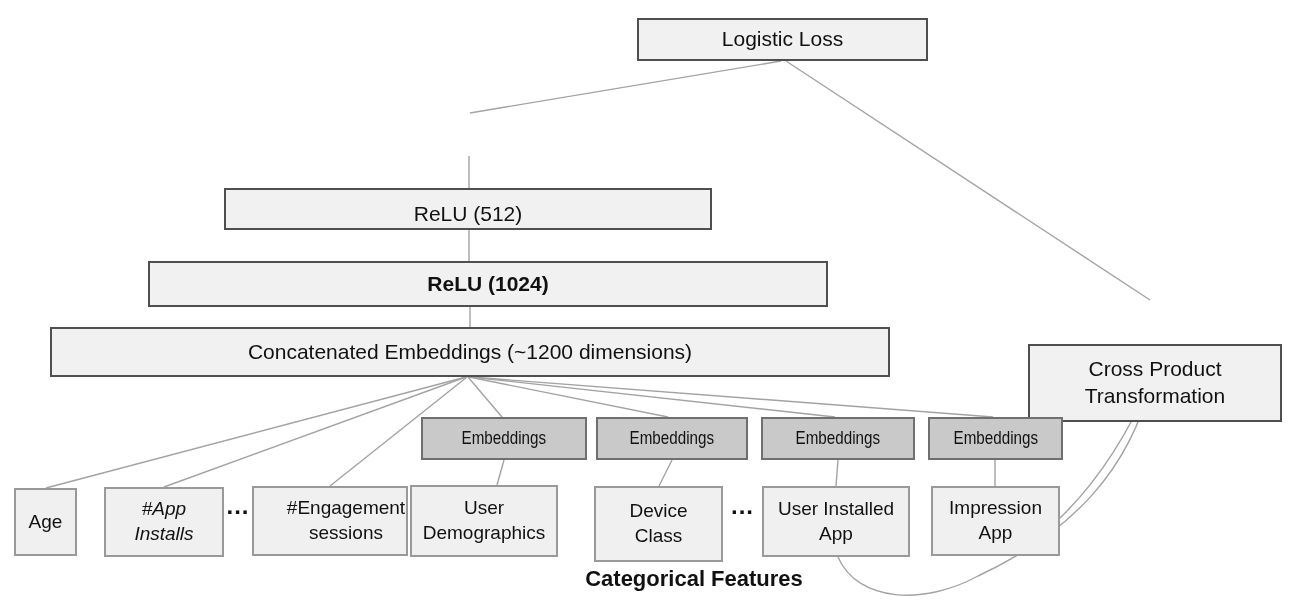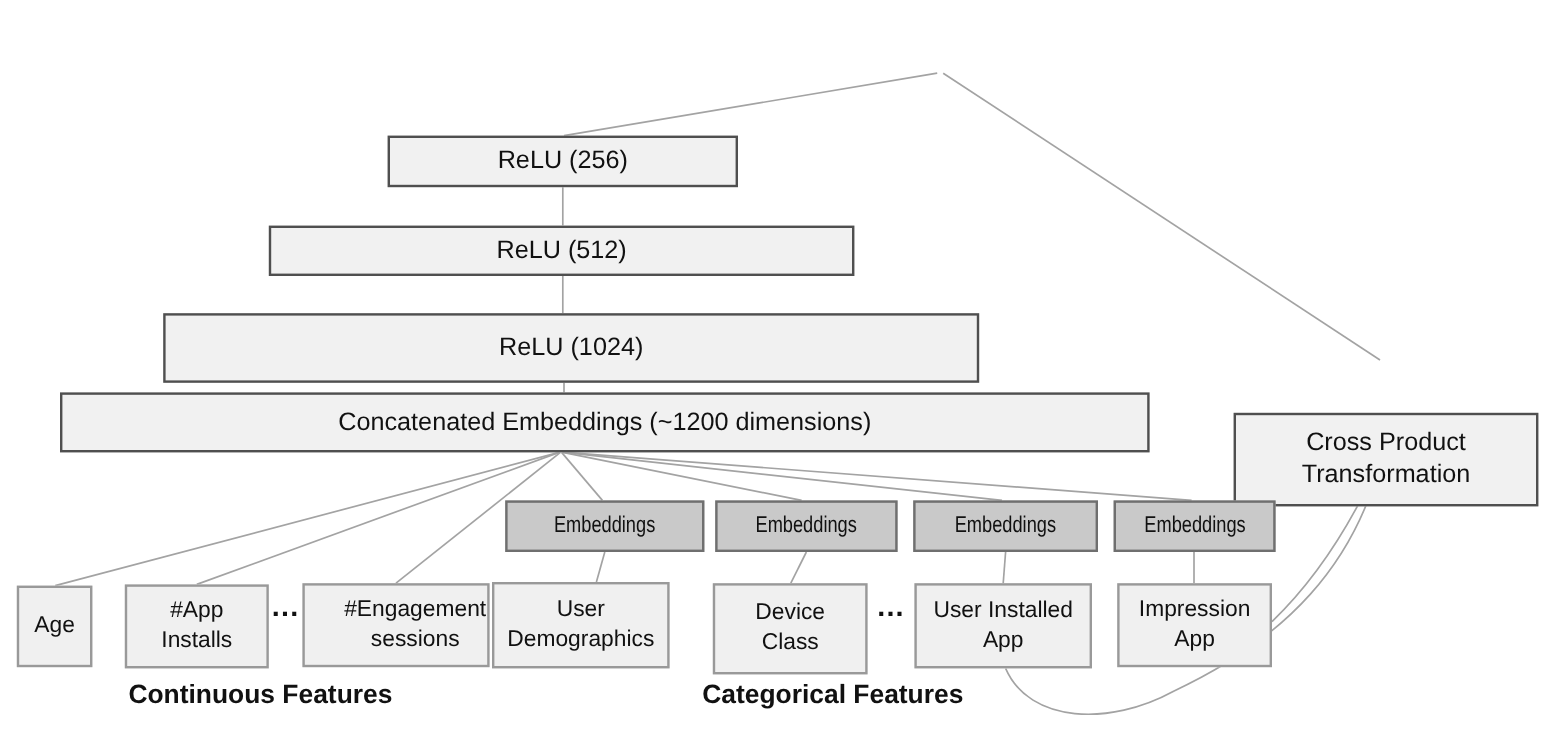--- a/index.html
+++ b/index.html
@@ -61,30 +61,30 @@
   .group-label{
     position:absolute;
     font-size:22px;
     font-weight:bold;
     transform:translateX(-50%);
     white-space:nowrap;
   }
   
   #n-logistic  {left:637px;top:18px; width:291px;height:43px;}
   #n-relu256   {left:323px;top:113px;width:292px;height:43px;}
-  #n-relu512   {left:224px;top:188px;width:488px;height:42px;}
-  #n-relu1024  {left:136px;top:261px;width:680px;height:58px;}
-  #n-concat    {left:50px; top:327px;width:908px;height:50px;}
+  #n-relu512   {left:224px;top:188px;width:488px;height:42px;align-items:flex-end;}
+  #n-relu1024  {left:148px;top:261px;width:680px;height:46px;font-weight:bold;}
+  #n-concat    {left:50px; top:327px;width:840px;height:50px;}
   #n-cross     {left:1028px;top:300px;width:254px;height:78px;margin-top:44px;}
   #n-emb1{left:421px;top:417px;width:166px;height:43px;}
   #n-emb2{left:596px;top:417px;width:152px;height:43px;}
   #n-emb3{left:761px;top:417px;width:154px;height:43px;}
   #n-emb4{left:928px;top:417px;width:135px;height:43px;}
   #n-age {left:14px; top:488px;width:63px; height:68px;}
-  #n-app {left:104px;top:487px;width:120px;height:70px;}
+  #n-app {left:104px;top:487px;width:120px;height:70px;font-style:italic;}
   #n-eng {left:252px;top:486px;width:156px;height:70px;padding-left:32px;}
   #n-ud  {left:410px;top:485px;width:148px;height:72px;}
   #n-dc  {left:594px;top:486px;width:129px;height:76px;}
   #n-uia {left:762px;top:486px;width:148px;height:71px;}
   #n-imp {left:931px;top:486px;width:129px;height:70px;}
   #dots-continuous {left:224px;top:492px;width:28px;}
   #dots-categorical{left:723px;top:492px;width:39px;}
   #lbl-continuous {left:217px;top:566px;}
   #lbl-categorical{left:694px;top:566px;}
 </style>
@@ -107,22 +107,22 @@
       <path d="M470,377 L835,417"></path>
       <path d="M471,377 L993,417"></path>
       <path d="M504,460 L497,485"></path>
       <path d="M672,460 L659,486"></path>
       <path d="M838,460 L836,486"></path>
       <path d="M995,460 L995,486"></path>
       <path d="M838,557 C858,603 925,605 978,576 C1072,532 1130,470 1152,379"></path>
       <path d="M1060,518 Q1114,466 1152,379"></path>
     </svg>
 
+  <div class="node deep" id="n-logistic"><span>Logistic Loss</span></div>
 
-  <div class="node deep" id="n-relu256"><span>ReLU (256)</span></div>
 
   <div class="node deep" id="n-relu512"><span>ReLU (512)</span></div>
 
   <div class="node deep" id="n-relu1024"><span>ReLU (1024)</span></div>
 
   <div class="node deep" id="n-concat"><span>Concatenated Embeddings (~1200 dimensions)</span></div>
 
   <div class="node deep" id="n-cross"><span>Cross Product
 Transformation</span></div>
 
@@ -151,17 +151,16 @@
   <div class="node feature" id="n-uia"><span>User Installed
 App</span></div>
 
   <div class="node feature" id="n-imp"><span>Impression
 App</span></div>
 
   <div class="ellipsis" id="dots-continuous">...</div>
 
   <div class="ellipsis" id="dots-categorical">...</div>
 
-  <div class="group-label" id="lbl-continuous">Continuous Features</div>
 
   <div class="group-label" id="lbl-categorical">Categorical Features</div>
 
 </div>
 
 </body></html>

